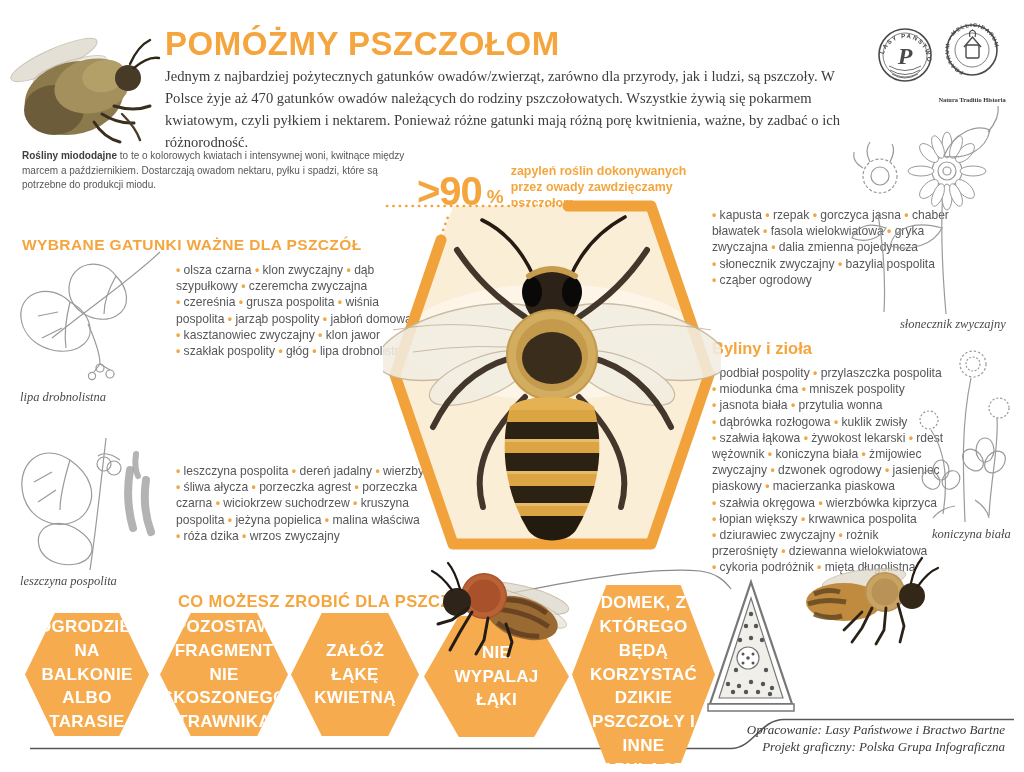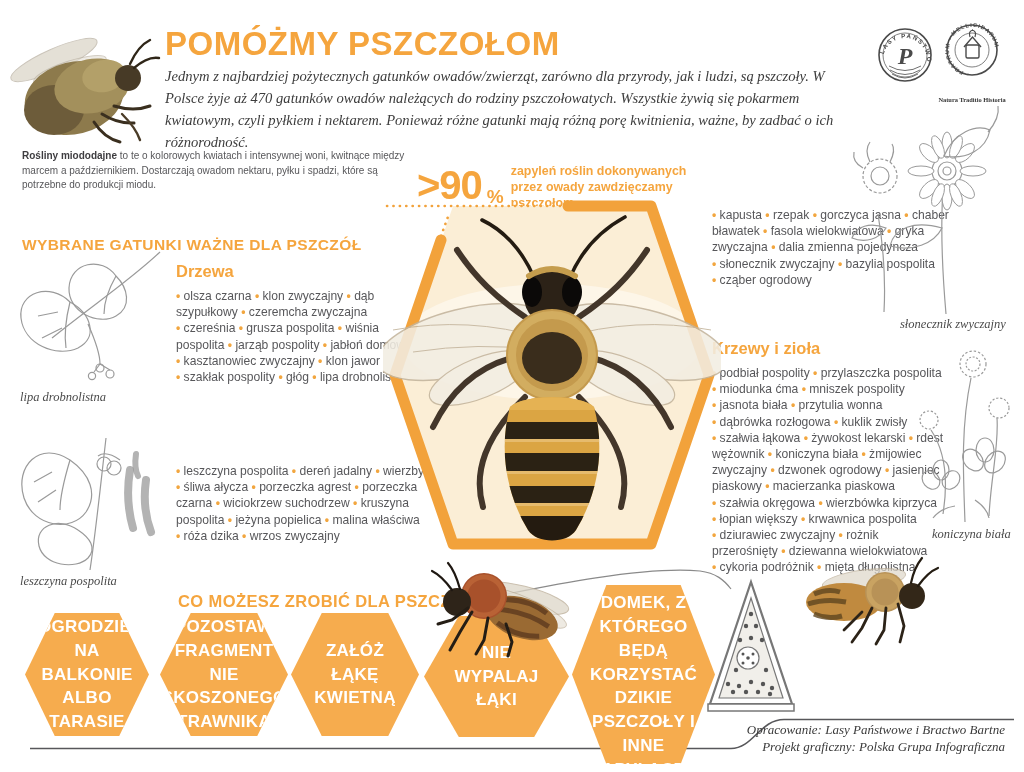--- a/index.html
+++ b/index.html
@@ -10,29 +10,29 @@
     --dark:#3E3D40;
     --art:#9a9a9a;
   }
   *{margin:0;padding:0;box-sizing:border-box}
   html,body{background:#e8e8e8;font-family:"Liberation Sans",sans-serif}
   #poster{position:relative;width:1024px;height:772px;background:#ffffff;overflow:hidden}
   .abs{position:absolute}
 
   
   #page-title{left:165px;top:25px;font-size:33px;font-weight:900;letter-spacing:.5px;color:var(--accent)}
-  #intro-text{left:165px;top:66px;width:692px;font-family:"Liberation Serif",serif;font-style:italic;
+  #intro-text{left:165px;top:66px;width:692px;font-family:"Liberation Serif",serif;
     font-size:14.6px;line-height:1.5;color:#3c3c3c}
 
   
   #honey-para{left:22px;top:149px;width:396px;font-size:10px;line-height:1.45;color:var(--txt)}
   #honey-para b{color:var(--dark);font-weight:800}
 
   
-  #stat{left:417px;top:158px;width:292px;display:flex;align-items:center;gap:7px;color:var(--accent)}
+  #stat{left:417px;top:158px;width:292px;display:flex;align-items:flex-end;gap:7px;color:var(--accent)}
   .stat-num{font-size:40px;font-weight:900;letter-spacing:-1px;line-height:1}
   .stat-unit{font-size:19px;font-weight:900;align-self:flex-end;margin:0 0 3px -2px}
   .stat-text{font-size:12.4px;font-weight:700;line-height:1.3;padding-top:5px;width:205px}
   .stat-text b{font-weight:900}
 
   
   .sec-heading{font-size:15.5px;font-weight:700;letter-spacing:.4px;color:var(--accent)}
   #species-heading{left:22px;top:236px}
   #actions-heading{left:178px;top:592px;font-size:16.5px}
 
@@ -160,40 +160,39 @@
     <circle cx="96" cy="40" r="7"></circle>
       <circle cx="106" cy="44" r="7"></circle>
     <path d="M90,32 q8,-6 22,4"></path>
     <path d="M122,46 q-5,30 3,58" stroke-width="8" stroke-linecap="round" opacity=".75"></path>
     <path d="M138,56 q-4,28 5,52" stroke-width="8" stroke-linecap="round" opacity=".75"></path>
     <path d="M128,30 q-2,14 2,22" stroke-width="6" stroke-linecap="round" opacity=".75"></path>
   </svg>
   <div class="plant-label" id="label-leszczyna">leszczyna pospolita</div>
 
   <div class="group" id="group-drzewa">
-    <div class="group-title">Drzewa</div>
     <div class="plist">
       
     <span class="li"><span class="dot"></span><span>olsza czarna</span></span> <span class="li"><span class="dot"></span><span>klon zwyczajny</span></span> <span class="li"><span class="dot"></span><span>dąb szypułkowy</span></span> <span class="li"><span class="dot"></span><span>czeremcha zwyczajna</span></span> <span class="li"><span class="dot"></span><span>czereśnia</span></span> <span class="li"><span class="dot"></span><span>grusza pospolita</span></span> <span class="li"><span class="dot"></span><span>wiśnia pospolita</span></span> <span class="li"><span class="dot"></span><span>jarząb pospolity</span></span> <span class="li"><span class="dot"></span><span>jabłoń domowa</span></span> <span class="li"><span class="dot"></span><span>kasztanowiec zwyczajny</span></span> <span class="li"><span class="dot"></span><span>klon jawor</span></span> <span class="li"><span class="dot"></span><span>szakłak pospolity</span></span> <span class="li"><span class="dot"></span><span>głóg</span></span> <span class="li"><span class="dot"></span><span>lipa drobnolistna</span></span> </div>
   </div>
 
   <div class="group" id="group-krzewy">
     <div class="plist">
       
     <span class="li"><span class="dot"></span><span>leszczyna pospolita</span></span> <span class="li"><span class="dot"></span><span>dereń jadalny</span></span> <span class="li"><span class="dot"></span><span>wierzby</span></span> <span class="li"><span class="dot"></span><span>śliwa ałycza</span></span> <span class="li"><span class="dot"></span><span>porzeczka agrest</span></span> <span class="li"><span class="dot"></span><span>porzeczka czarna</span></span> <span class="li"><span class="dot"></span><span>wiciokrzew suchodrzew</span></span> <span class="li"><span class="dot"></span><span>kruszyna pospolita</span></span> <span class="li"><span class="dot"></span><span>jeżyna popielica</span></span> <span class="li"><span class="dot"></span><span>malina właściwa</span></span> <span class="li"><span class="dot"></span><span>róża dzika</span></span> <span class="li"><span class="dot"></span><span>wrzos zwyczajny</span></span> </div>
   </div>
 
   <div class="group" id="group-roczne">
     <div class="plist">
       
     <span class="li"><span class="dot"></span><span>kapusta</span></span> <span class="li"><span class="dot"></span><span>rzepak</span></span> <span class="li"><span class="dot"></span><span>gorczyca jasna</span></span> <span class="li"><span class="dot"></span><span>chaber bławatek</span></span> <span class="li"><span class="dot"></span><span>fasola wielokwiatowa</span></span> <span class="li"><span class="dot"></span><span>gryka zwyczajna</span></span> <span class="li"><span class="dot"></span><span>dalia zmienna pojedyncza</span></span> <span class="li"><span class="dot"></span><span>słonecznik zwyczajny</span></span> <span class="li"><span class="dot"></span><span>bazylia pospolita</span></span> <span class="li"><span class="dot"></span><span>cząber ogrodowy</span></span> </div>
   </div>
 
   <div class="group" id="group-byliny">
-    <div class="group-title">Krzewy i zioła</div>
+    <div class="group-title">Byliny i zioła</div>
     <div class="plist">
       
     <span class="li"><span class="dot"></span><span>podbiał pospolity</span></span> <span class="li"><span class="dot"></span><span>przylaszczka pospolita</span></span> <span class="li"><span class="dot"></span><span>miodunka ćma</span></span> <span class="li"><span class="dot"></span><span>mniszek pospolity</span></span> <span class="li"><span class="dot"></span><span>jasnota biała</span></span> <span class="li"><span class="dot"></span><span>przytulia wonna</span></span> <span class="li"><span class="dot"></span><span>dąbrówka rozłogowa</span></span> <span class="li"><span class="dot"></span><span>kuklik zwisły</span></span> <span class="li"><span class="dot"></span><span>szałwia łąkowa</span></span> <span class="li"><span class="dot"></span><span>żywokost lekarski</span></span> <span class="li"><span class="dot"></span><span>rdest wężownik</span></span> <span class="li"><span class="dot"></span><span>koniczyna biała</span></span> <span class="li"><span class="dot"></span><span>żmijowiec zwyczajny</span></span> <span class="li"><span class="dot"></span><span>dzwonek ogrodowy</span></span> <span class="li"><span class="dot"></span><span>jasieniec piaskowy</span></span> <span class="li"><span class="dot"></span><span>macierzanka piaskowa</span></span> <span class="li"><span class="dot"></span><span>szałwia okręgowa</span></span> <span class="li"><span class="dot"></span><span>wierzbówka kiprzyca</span></span> <span class="li"><span class="dot"></span><span>łopian większy</span></span> <span class="li"><span class="dot"></span><span>krwawnica pospolita</span></span> <span class="li"><span class="dot"></span><span>dziurawiec zwyczajny</span></span> <span class="li"><span class="dot"></span><span>rożnik przerośnięty</span></span> <span class="li"><span class="dot"></span><span>dziewanna wielokwiatowa</span></span> <span class="li"><span class="dot"></span><span>cykoria podróżnik</span></span> <span class="li"><span class="dot"></span><span>mięta długolistna</span></span> </div>
   </div>
 
   <svg class="abs" style="left:383px;top:192px" width="338" height="364" viewBox="0 0 338 364">
     <polygon points="70,14 268,14 326,183 268,352 70,352 12,183" fill="#FBEED6"></polygon>
     <ellipse cx="169" cy="150" rx="150" ry="58" fill="#ffffff" opacity=".45"></ellipse>
     <path d="M185,14 L268,14 L326,183 L268,352 L70,352 L12,183 L58,48" fill="none" stroke="#F2A23B" stroke-width="11" stroke-linejoin="round" stroke-linecap="round"></path>
     <path d="M4,14 L185,14 M58,44 L66,22" fill="none" stroke="#F2A23B" stroke-width="2.6" stroke-dasharray="0.2 6.2" stroke-linecap="round"></path>

